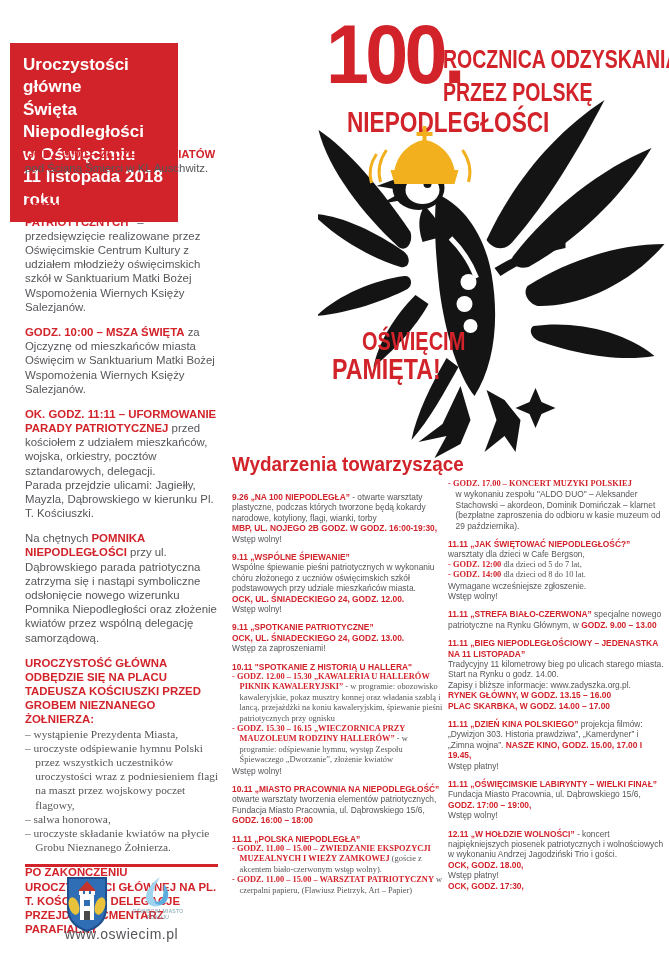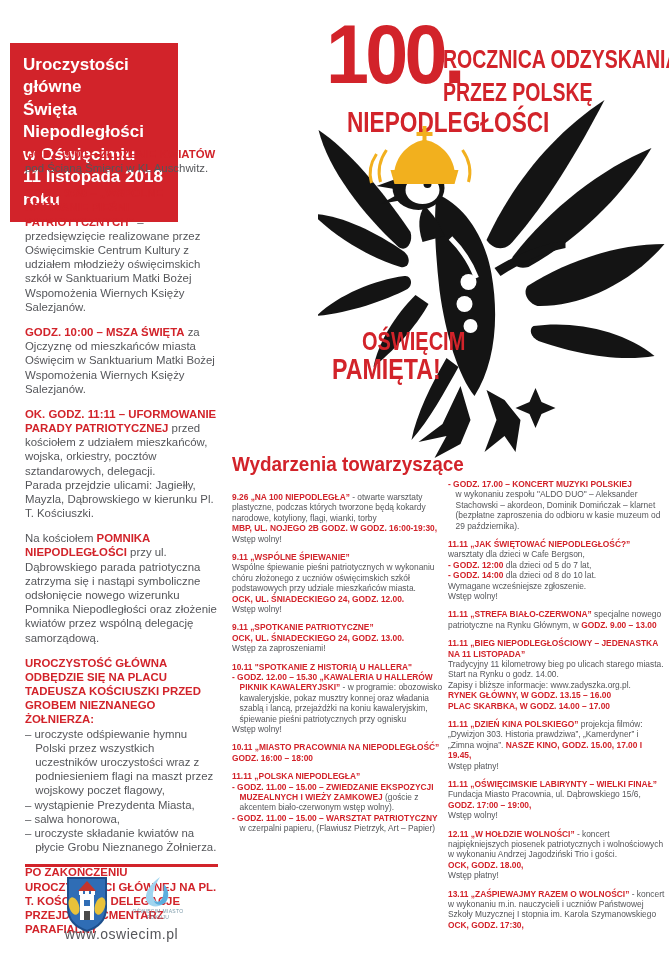--- a/index.html
+++ b/index.html
@@ -22,21 +22,21 @@
     padding:11px 13px;font-size:17px;line-height:1.32;font-weight:bold;
     white-space:pre-line;
   }
   
   .left-col{
     left:25px;top:147px;width:194px;
     font-size:11.4px;line-height:14.2px;color:var(--dark);
   }
   .p{margin:0;}
   .g{margin-top:.95em;}
-  .b{padding-left:.9em;text-indent:-.9em;}
+  .b{padding-left:.9em;text-indent:-.9em;font-family:Liberation Serif, serif;}
   .i{padding-left:.9em;}
   .r{color:var(--red);font-weight:bold;}
   .d{color:var(--dark);}
   
   .t-num{
     left:326px;top:12px;color:var(--red);font-weight:bold;
     font-size:84px;line-height:1;letter-spacing:-4px;
     transform:scaleX(.92);transform-origin:0 0;
   }
   .t-line{
@@ -135,45 +135,47 @@
 
 <div class="abs motto m1">OŚWIĘCIM</div>
 <div class="abs motto m2">PAMIĘTA!</div>
 
 <div class="abs left-col">
     <div class="p "><span class="r">GODZ. 9:00 – ZŁOŻENIE KWIATÓW</span><span class="d"> pod Ścianą Śmierci w KL Auschwitz.</span></div>
     <div class="p g"><span class="r">GODZ. 9:30 – „WSPÓLNE ŚPIEWANIE PIEŚNI PATRIOTYCZNYCH”</span><span class="d"> – przedsięwzięcie realizowane przez Oświęcimskie Centrum Kultury z udziałem młodzieży oświęcimskich szkół w Sanktuarium Matki Bożej Wspomożenia Wiernych Księży Salezjanów.</span></div>
     <div class="p g"><span class="r">GODZ. 10:00 – MSZA ŚWIĘTA</span><span class="d"> za Ojczyznę od mieszkańców miasta Oświęcim w Sanktuarium Matki Bożej Wspomożenia Wiernych Księży Salezjanów.</span></div>
     <div class="p g"><span class="r">OK. GODZ. 11:11 – UFORMOWANIE PARADY PATRIOTYCZNEJ</span><span class="d"> przed kościołem z udziałem mieszkańców, wojska, orkiestry, pocztów sztandarowych, delegacji.</span></div>
     <div class="p "><span class="d">Parada przejdzie ulicami: Jagiełły, Mayzla, Dąbrowskiego w kierunku Pl. T. Kościuszki.</span></div>
-    <div class="p g"><span class="d">Na kościołem </span><span class="r">POMNIKA NIEPODLEGŁOŚCI</span><span class="d"> przy ul. Dąbrowskiego parada patriotyczna zatrzyma się i nastąpi symboliczne odsłonięcie nowego wizerunku Pomnika Niepodległości oraz złożenie kwiatów przez wspólną delegację samorządową.</span></div>
+    <div class="p g"><span class="d">Na chętnych </span><span class="r">POMNIKA NIEPODLEGŁOŚCI</span><span class="d"> przy ul. Dąbrowskiego parada patriotyczna zatrzyma się i nastąpi symboliczne odsłonięcie nowego wizerunku Pomnika Niepodległości oraz złożenie kwiatów przez wspólną delegację samorządową.</span></div>
     <div class="p g"><span class="r">UROCZYSTOŚĆ GŁÓWNA ODBĘDZIE SIĘ NA PLACU TADEUSZA KOŚCIUSZKI PRZED GROBEM NIEZNANEGO ŻOŁNIERZA:</span></div>
+    <div class="p b"><span class="d">– wystąpienie Prezydenta Miasta,</span></div>
     <div class="p b"><span class="d">– uroczyste odśpiewanie hymnu Polski przez wszystkich uczestników uroczystości wraz z podniesieniem flagi na maszt przez wojskowy poczet flagowy,</span></div>
-    <div class="p b"><span class="d">– wystąpienie Prezydenta Miasta,</span></div>
     <div class="p b"><span class="d">– salwa honorowa,</span></div>
     <div class="p b"><span class="d">– uroczyste składanie kwiatów na płycie Grobu Nieznanego Żołnierza.</span></div>
     <div class="p g"><span class="r">PO ZAKOŃCZENIU UROCZYSTOŚCI GŁÓWNEJ NA PL. T. KOŚCIUSZKI DELEGACJE PRZEJDĄ NA CMENTARZ PARAFIALNY</span></div>
   </div>
 
 <div class="abs events-title">Wydarzenia towarzyszące</div>
 <div class="abs ev-col ev-left">
     <div class="p "><span class="r">9.26 „NA 100 NIEPODLEGŁA”</span><span class="d"> - otwarte warsztaty plastyczne, podczas których tworzone będą kokardy narodowe, kotyliony, flagi, wianki, torby</span></div>
     <div class="p "><span class="r">MBP, UL. NOJEGO 2B GODZ. W GODZ. 16:00-19:30,</span></div>
     <div class="p "><span class="d">Wstęp wolny!</span></div>
     <div class="p g"><span class="r">9.11 „WSPÓLNE ŚPIEWANIE”</span></div>
     <div class="p "><span class="d">Wspólne śpiewanie pieśni patriotycznych w wykonaniu chóru złożonego z uczniów oświęcimskich szkół podstawowych przy udziale mieszkańców miasta.</span></div>
     <div class="p "><span class="r">OCK, UL. ŚNIADECKIEGO 24, GODZ. 12.00.</span></div>
     <div class="p "><span class="d">Wstęp wolny!</span></div>
     <div class="p g"><span class="r">9.11 „SPOTKANIE PATRIOTYCZNE”</span></div>
     <div class="p "><span class="r">OCK, UL. ŚNIADECKIEGO 24, GODZ. 13.00.</span></div>
     <div class="p "><span class="d">Wstęp za zaproszeniami!</span></div>
     <div class="p g"><span class="r">10.11 "SPOTKANIE Z HISTORIĄ U HALLERA"</span></div>
     <div class="p b"><span class="r">- GODZ. 12.00 – 15.30 „KAWALERIA U HALLERÓW PIKNIK KAWALERYJSKI”</span><span class="d"> - w programie: obozowisko kawaleryjskie, pokaz musztry konnej oraz władania szablą i lancą, przejażdżki na koniu kawaleryjskim, śpiewanie pieśni patriotycznych przy ognisku</span></div>
+    <div class="p b"><span class="r">- GODZ. 15.30 – 16.15 „WIECZORNICA PRZY MAUZOLEUM RODZINY HALLERÓW”</span><span class="d"> - w programie: odśpiewanie hymnu, występ Zespołu Śpiewaczego „Dworzanie”, złożenie kwiatów</span></div>
     <div class="p "><span class="d">Wstęp wolny!</span></div>
     <div class="p g"><span class="r">10.11 „MIASTO PRACOWNIA NA NIEPODLEGŁOŚĆ”</span></div>
+    <div class="p "><span class="d">otwarte warsztaty tworzenia elementów patriotycznych, Fundacja Miasto Pracownia, ul. Dąbrowskiego 15/6,</span></div>
     <div class="p "><span class="r">GODZ. 16:00 – 18:00</span></div>
     <div class="p g"><span class="r">11.11 „POLSKA NIEPODLEGŁA”</span></div>
     <div class="p b"><span class="r">- GODZ. 11.00 – 15.00 – ZWIEDZANIE EKSPOZYCJI MUZEALNYCH I WIEŻY ZAMKOWEJ</span><span class="d"> (goście z akcentem biało-czerwonym wstęp wolny).</span></div>
     <div class="p b"><span class="r">- GODZ. 11.00 – 15.00 – WARSZTAT PATRIOTYCZNY</span><span class="d"> w czerpalni papieru, (Flawiusz Pietrzyk, Art – Papier)</span></div>
   </div>
 <div class="abs ev-col ev-right">
     <div class="p b"><span class="r">- GODZ. 17.00 – KONCERT MUZYKI POLSKIEJ</span></div>
     <div class="p i"><span class="d">w wykonaniu zespołu "ALDO DUO" – Aleksander Stachowski – akordeon, Dominik Domińczak – klarnet (bezpłatne zaproszenia do odbioru w kasie muzeum od 29 października).</span></div>
     <div class="p g"><span class="r">11.11 „JAK ŚWIĘTOWAĆ NIEPODLEGŁOŚĆ?”</span></div>
     <div class="p "><span class="d">warsztaty dla dzieci w Cafe Bergson,</span></div>
@@ -189,21 +191,20 @@
     <div class="p "><span class="r">PLAC SKARBKA, W GODZ. 14.00 – 17.00</span></div>
     <div class="p g"><span class="r">11.11 „DZIEŃ KINA POLSKIEGO”</span><span class="d"> projekcja filmów: „Dywizjon 303. Historia prawdziwa”, „Kamerdyner” i „Zimna wojna”. </span><span class="r">NASZE KINO, GODZ. 15.00, 17.00 I 19.45,</span></div>
     <div class="p "><span class="d">Wstęp płatny!</span></div>
     <div class="p g"><span class="r">11.11 „OŚWIĘCIMSKIE LABIRYNTY – WIELKI FINAŁ”</span></div>
     <div class="p "><span class="d">Fundacja Miasto Pracownia, ul. Dąbrowskiego 15/6,</span></div>
     <div class="p "><span class="r">GODZ. 17:00 – 19:00,</span></div>
     <div class="p "><span class="d">Wstęp wolny!</span></div>
     <div class="p g"><span class="r">12.11 „W HOŁDZIE WOLNOŚCI”</span><span class="d"> - koncert najpiękniejszych piosenek patriotycznych i wolnościowych w wykonaniu Andrzej Jagodziński Trio i gości.</span></div>
     <div class="p "><span class="r">OCK, GODZ. 18.00,</span></div>
     <div class="p "><span class="d">Wstęp płatny!</span></div>
-    <div class="p g"><span class="r">13.11 „ZAŚPIEWAJMY RAZEM O WOLNOŚCI”</span><span class="d"> - koncert w wykonaniu m.in. nauczycieli i uczniów Państwowej Szkoły Muzycznej I stopnia im. Karola Szymanowskiego</span></div>
     <div class="p "><span class="r">OCK, GODZ. 17:30,</span></div>
   </div>
 
 <div class="abs divider"></div>
 
 <svg class="abs" style="left:66px;top:876px;" width="42" height="56" viewBox="0 0 42 56" aria-hidden="true">
   <path d="M2,2 H40 V32 C40,46 30,52 21,55 C12,52 2,46 2,32 Z" fill="#2f6db5" stroke="#1d4f8c" stroke-width="2"></path>
   <ellipse cx="8" cy="30" rx="5" ry="9" fill="#e8c23a" transform="rotate(-18 8 30)"></ellipse>
   <ellipse cx="34" cy="30" rx="5" ry="9" fill="#e8c23a" transform="rotate(18 34 30)"></ellipse>
   <rect x="14" y="18" width="14" height="26" fill="#ffffff"></rect>

